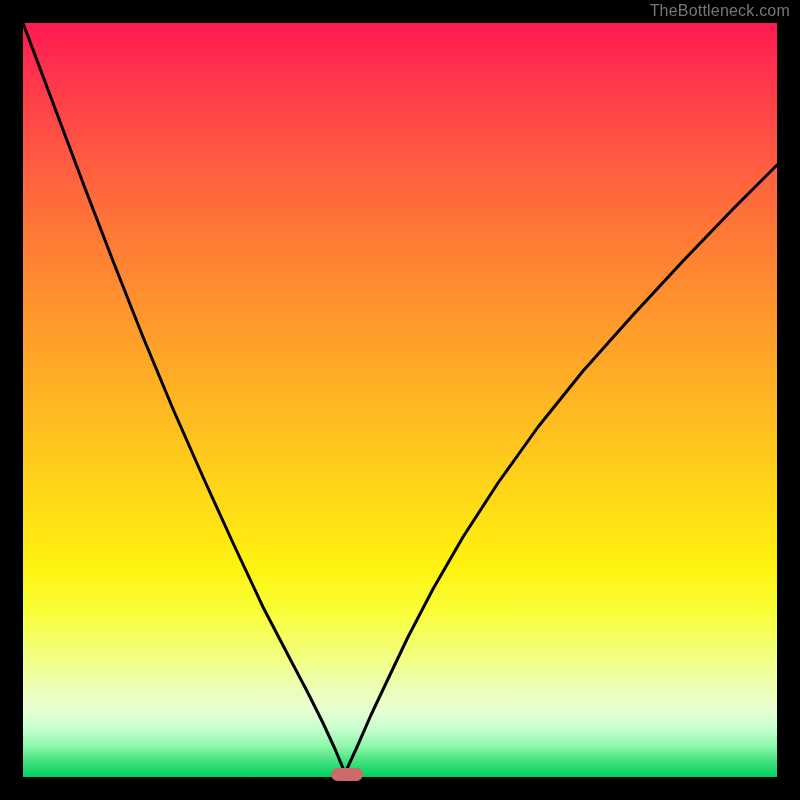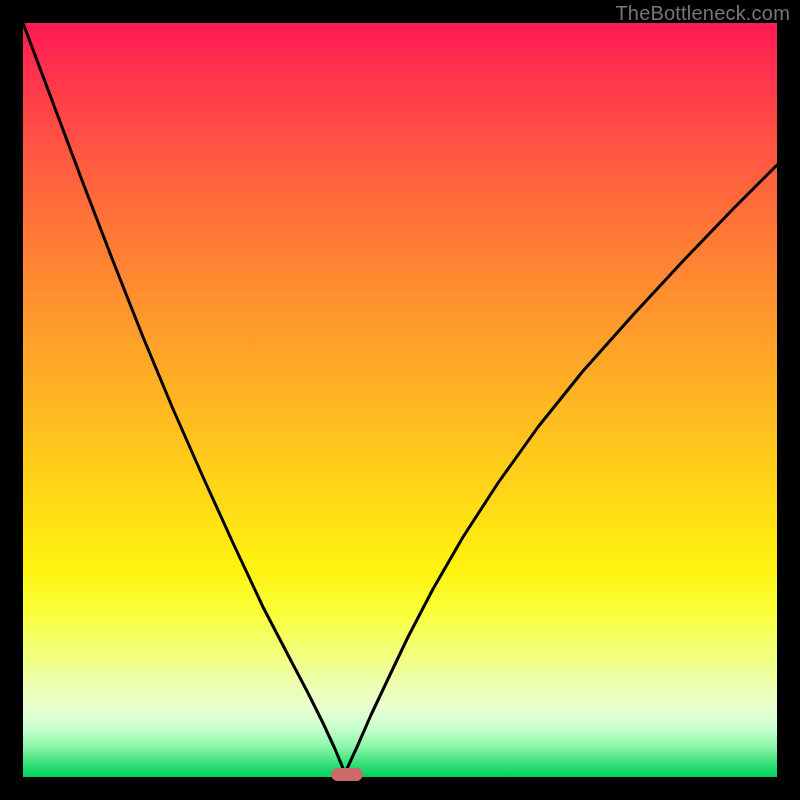--- a/index.html
+++ b/index.html
@@ -44,21 +44,21 @@
       #8bf7a8 96%,
       #3fe07c 98%,
       #00d060 100%
     );
   }
   .watermark {
     position: absolute;
     top: 2px;
     right: 10px;
     color: #777;
-    font-size: 20px;
+    font-size: 16px;
     font-weight: 400;
     letter-spacing: 0.2px;
     user-select: none;
   }
   svg.curve {
     position: absolute;
     left: 0;
     top: 0;
     width: 754px;
     height: 754px;

